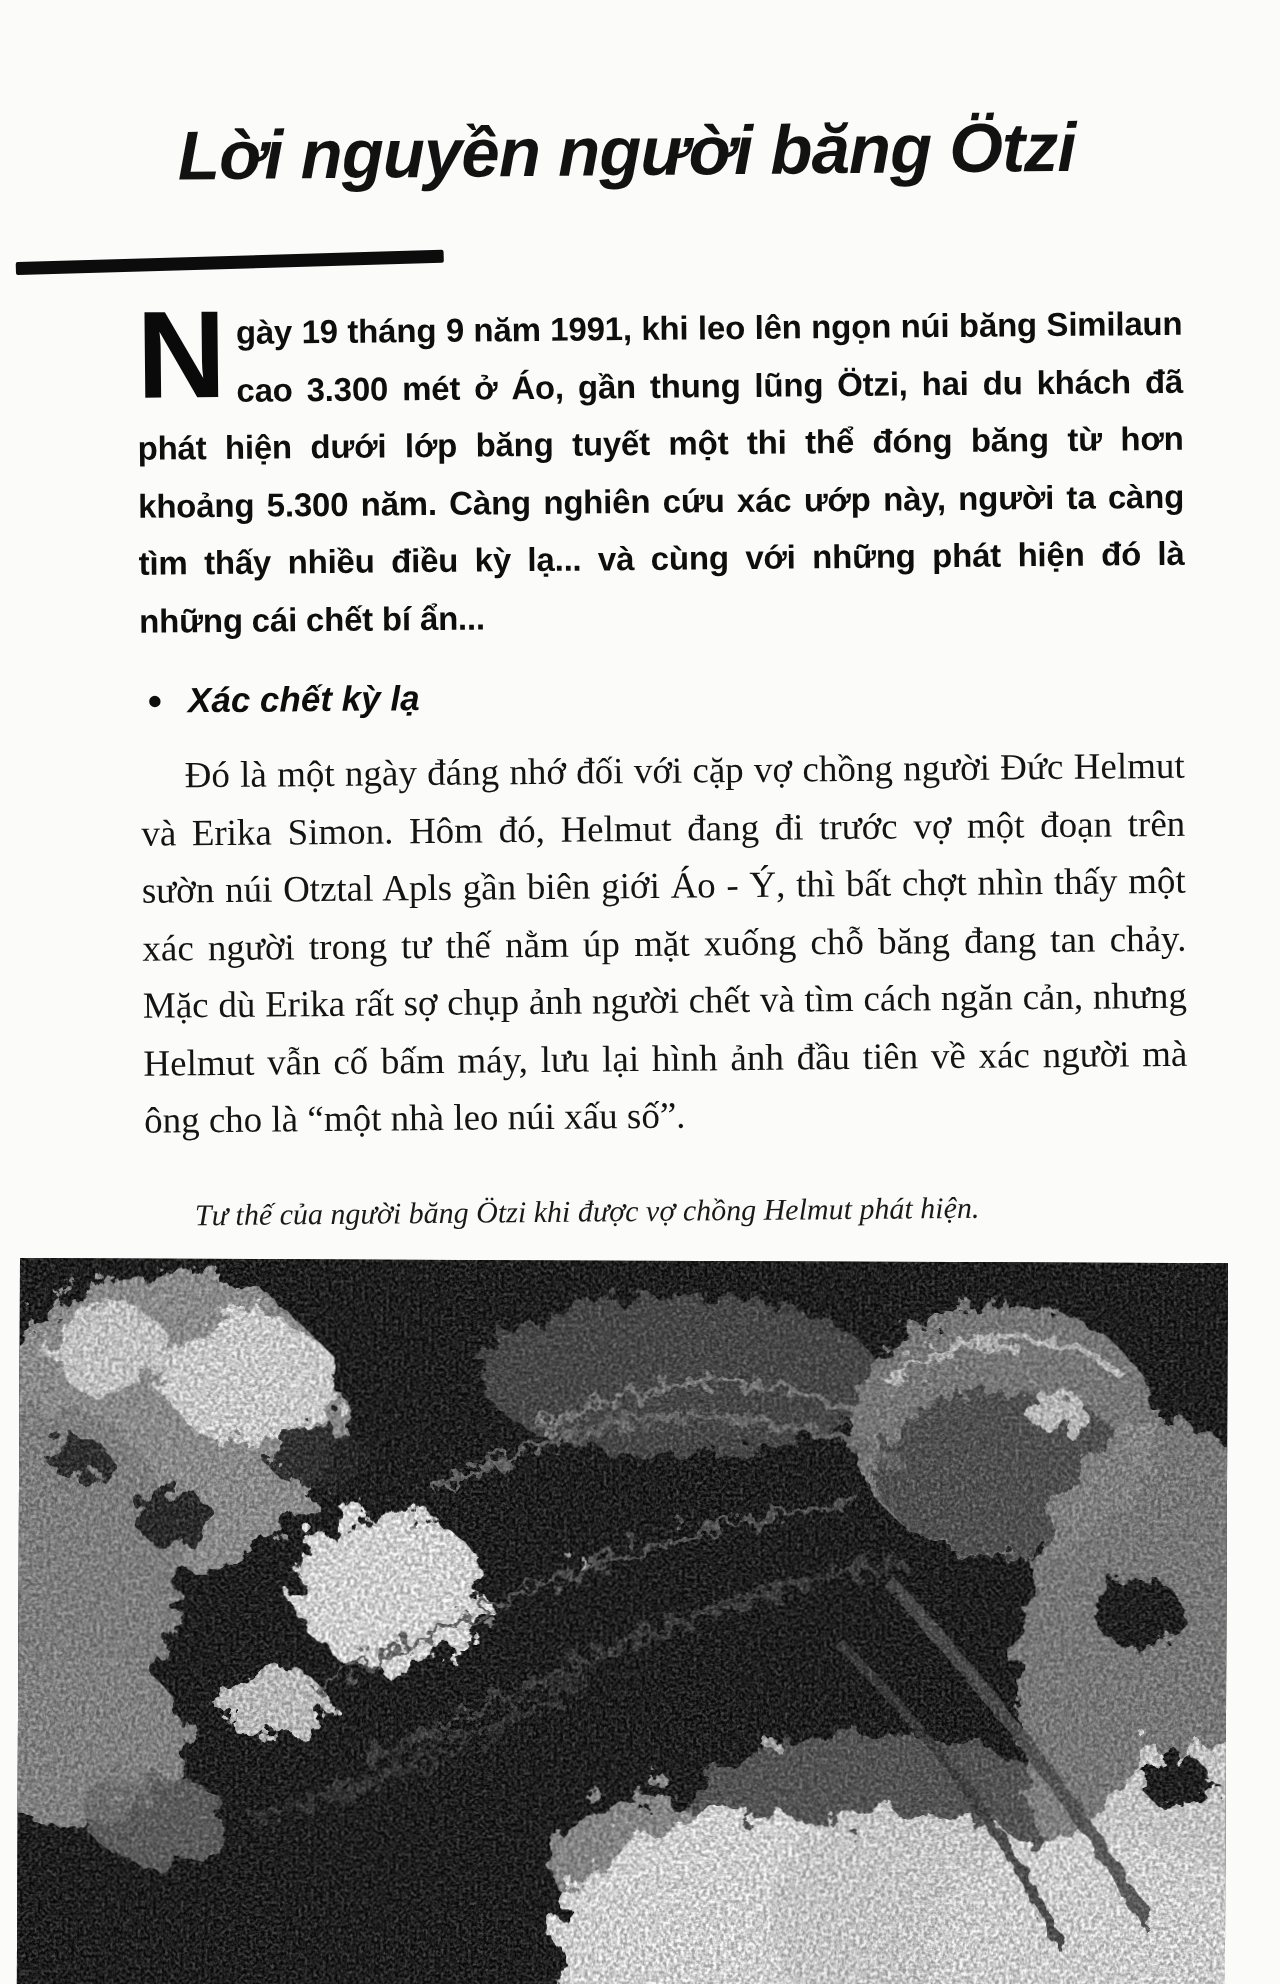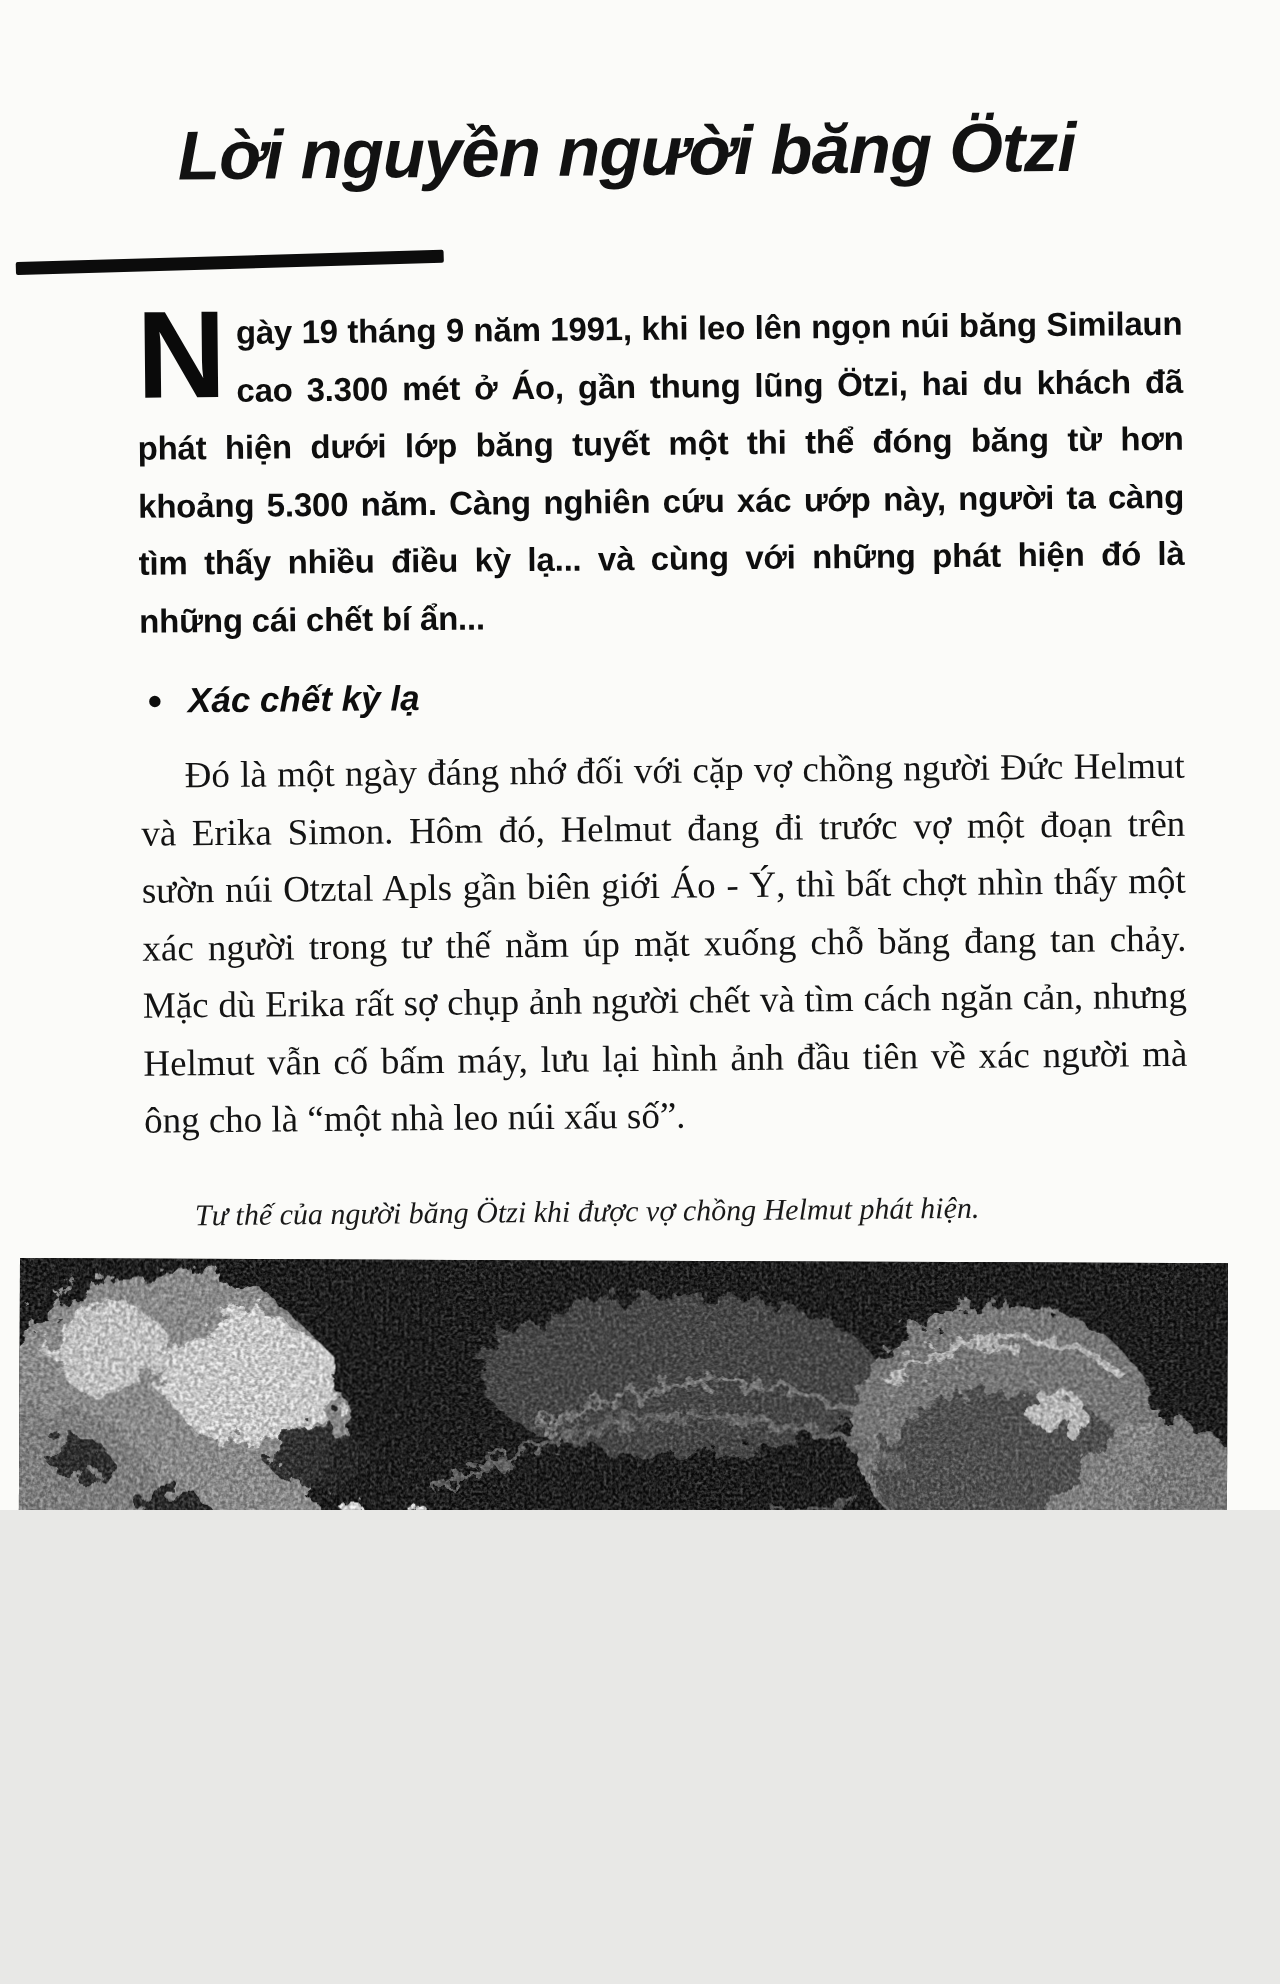--- a/index.html
+++ b/index.html
@@ -1,20 +1,20 @@
 <!DOCTYPE html>
 <html><head>
 <meta charset="utf-8">
 <style>
   * { margin: 0; padding: 0; box-sizing: border-box; }
   html, body { background: #e8e8e6; }
   .page {
     position: relative;
     width: 1280px;
-    height: 1510px;
+    height: 1984px;
     margin: 0 auto;
     background: #fbfbf9;
     overflow: hidden;
     color: #101010;
   }
   .tilt {
     position: absolute;
     inset: 0;
     transform: rotate(-0.55deg);
     transform-origin: 640px 700px;

